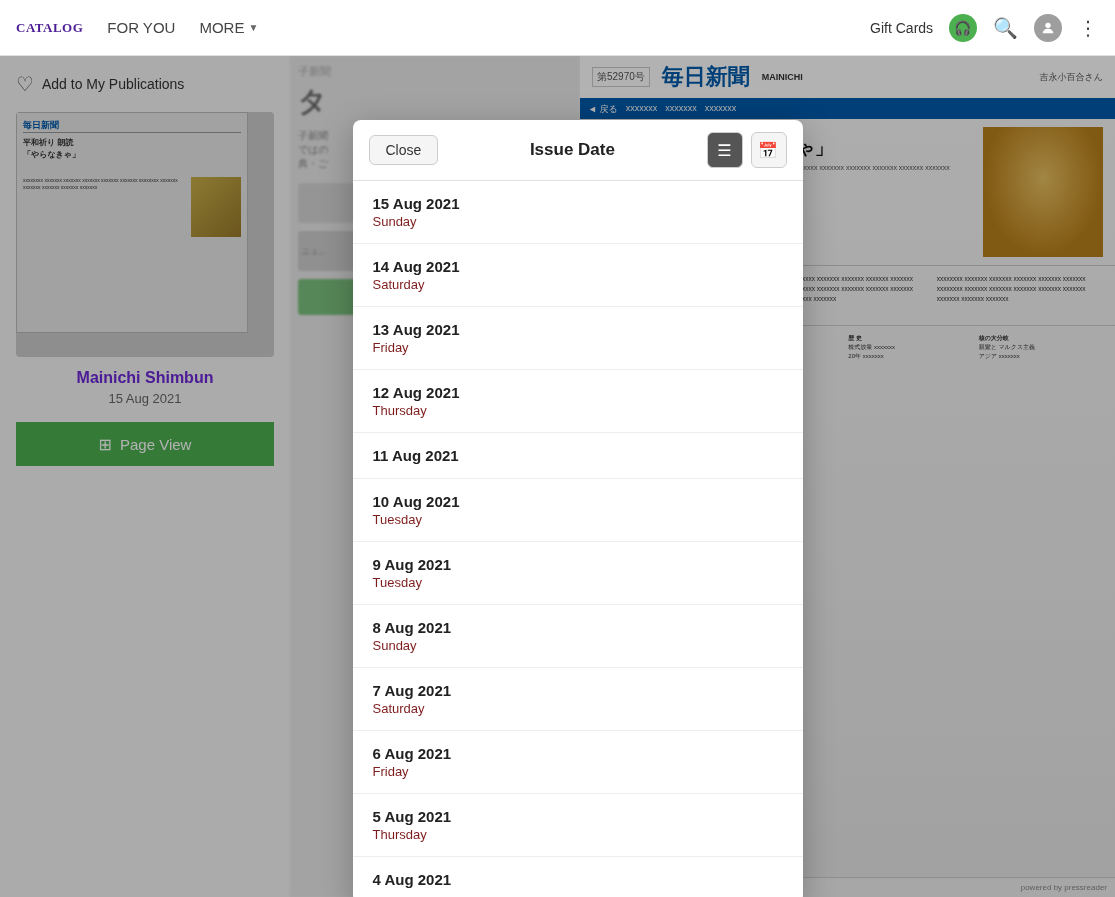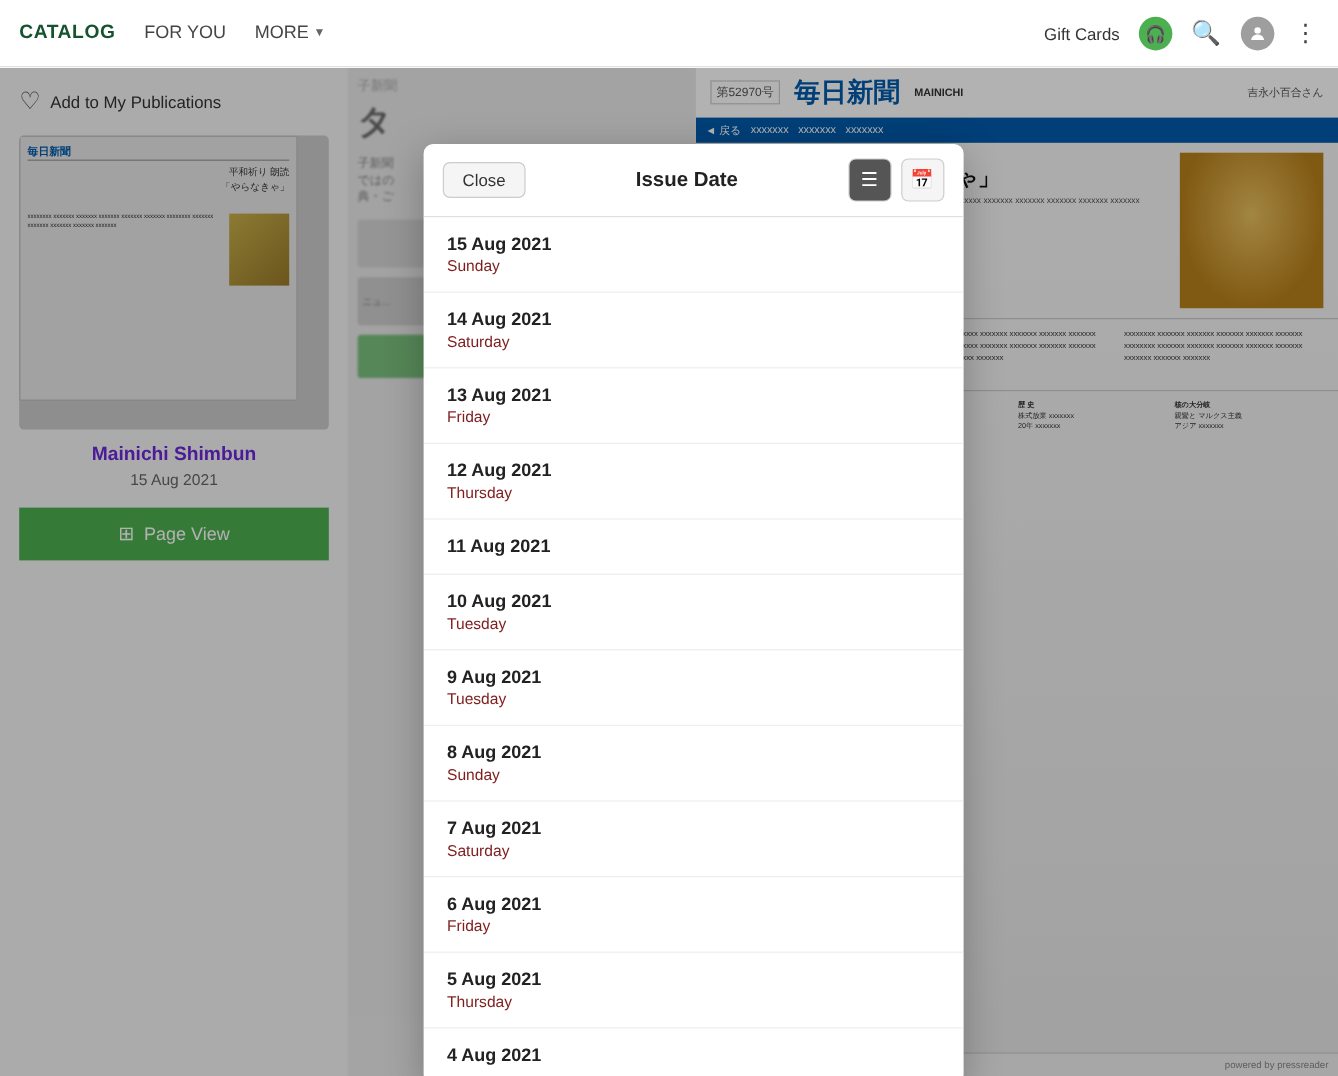--- a/index.html
+++ b/index.html
@@ -5,21 +5,21 @@
     * { box-sizing: border-box; margin: 0; padding: 0; }
     body { font-family: -apple-system, BlinkMacSystemFont, 'Segoe UI', sans-serif; background: #f0f0f0; width: 1115px; height: 897px; overflow: hidden; position: relative; }
 
     
     .navbar {
       position: fixed; top: 0; left: 0; right: 0; height: 56px;
       background: #fff; border-bottom: 1px solid #e0e0e0;
       display: flex; align-items: center; padding: 0 16px;
       z-index: 10; gap: 24px;
     }
-    .nav-catalog { font-weight: 700; font-size: 16px; color: #14532d; letter-spacing: 0.5px; }
+    .nav-catalog { font-weight: 700; font-size: 13px; color: #4c1d95; letter-spacing: 0.5px; font-family: Liberation Serif, serif; }
     .nav-for-you { font-size: 15px; color: #444; }
     .nav-more { font-size: 15px; color: #444; display: flex; align-items: center; gap: 4px; }
     .nav-more-arrow { font-size: 10px; color: #666; }
     .nav-right { margin-left: auto; display: flex; align-items: center; gap: 16px; }
     .nav-gift-cards { font-size: 14px; color: #333; font-weight: 500; }
     .nav-icon { width: 28px; height: 28px; border-radius: 50%; background: #4CAF50; display: flex; align-items: center; justify-content: center; color: white; font-size: 14px; }
     .nav-search-icon { font-size: 20px; color: #444; cursor: pointer; }
     .nav-user-icon { width: 28px; height: 28px; border-radius: 50%; background: #9e9e9e; display: flex; align-items: center; justify-content: center; color: white; font-size: 12px; }
     .nav-dots { font-size: 20px; color: #444; letter-spacing: 1px; }
 
@@ -189,21 +189,21 @@
   <div class="left-panel">
     <div class="add-to-pub">
       <span class="heart-icon">♡</span>
       <span class="add-to-pub-text">Add to My Publications</span>
     </div>
     <div class="pub-cover">
       <div class="pub-cover-inner">
 
         <div style="font-size:9px;font-weight:700;border-bottom:1px solid #999;margin-bottom:4px;color:#005bac;font-family:serif;">毎日新聞</div>
         <div style="font-size:6px;line-height:1.5;color:#333;">
-          <div style="font-weight:400;font-size:8px;margin-bottom:16px;text-align:right;">平和祈り 朗読<br>「やらなきゃ」</div>
+          <div style="font-weight:700;font-size:8px;margin-bottom:16px;">平和祈り 朗読<br>「やらなきゃ」</div>
           <div style="float:right;width:50px;height:60px;background:linear-gradient(135deg,#c8b04a,#9a7a2a);margin:0 0 4px 4px;"></div>
           <div style="font-size:5px;line-height:1.4;">xxxxxxxx xxxxxxx xxxxxxx xxxxxxx xxxxxxx xxxxxxx xxxxxxxx xxxxxxx xxxxxxx xxxxxxx xxxxxxx xxxxxxx</div>
         </div>
       </div>
     </div>
     <div class="pub-title">Mainichi Shimbun</div>
     <div class="pub-date">15 Aug 2021</div>
     <button class="page-view-btn">
       <span class="page-view-icon">⊞</span>
       <span>Page View</span>

